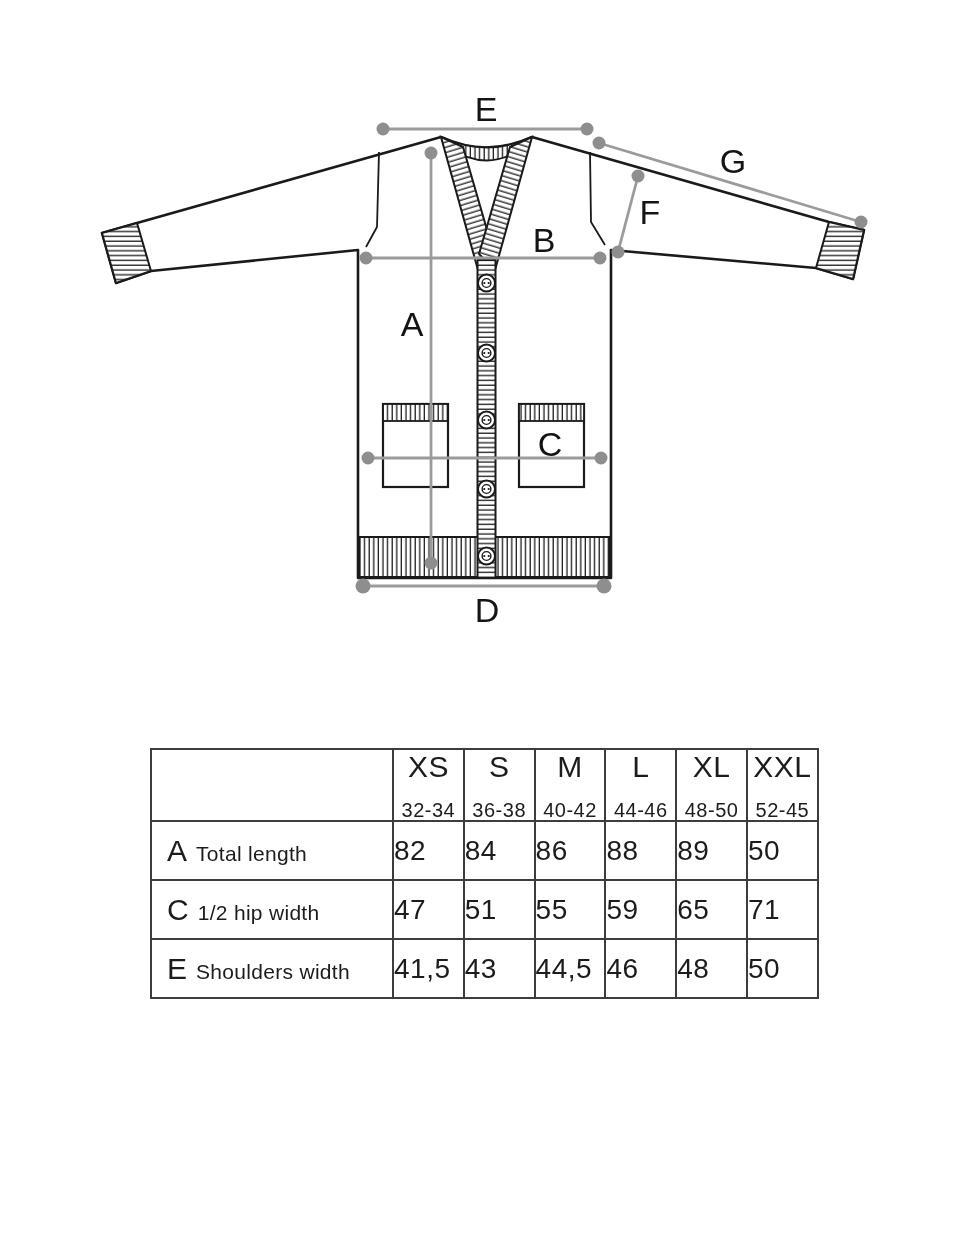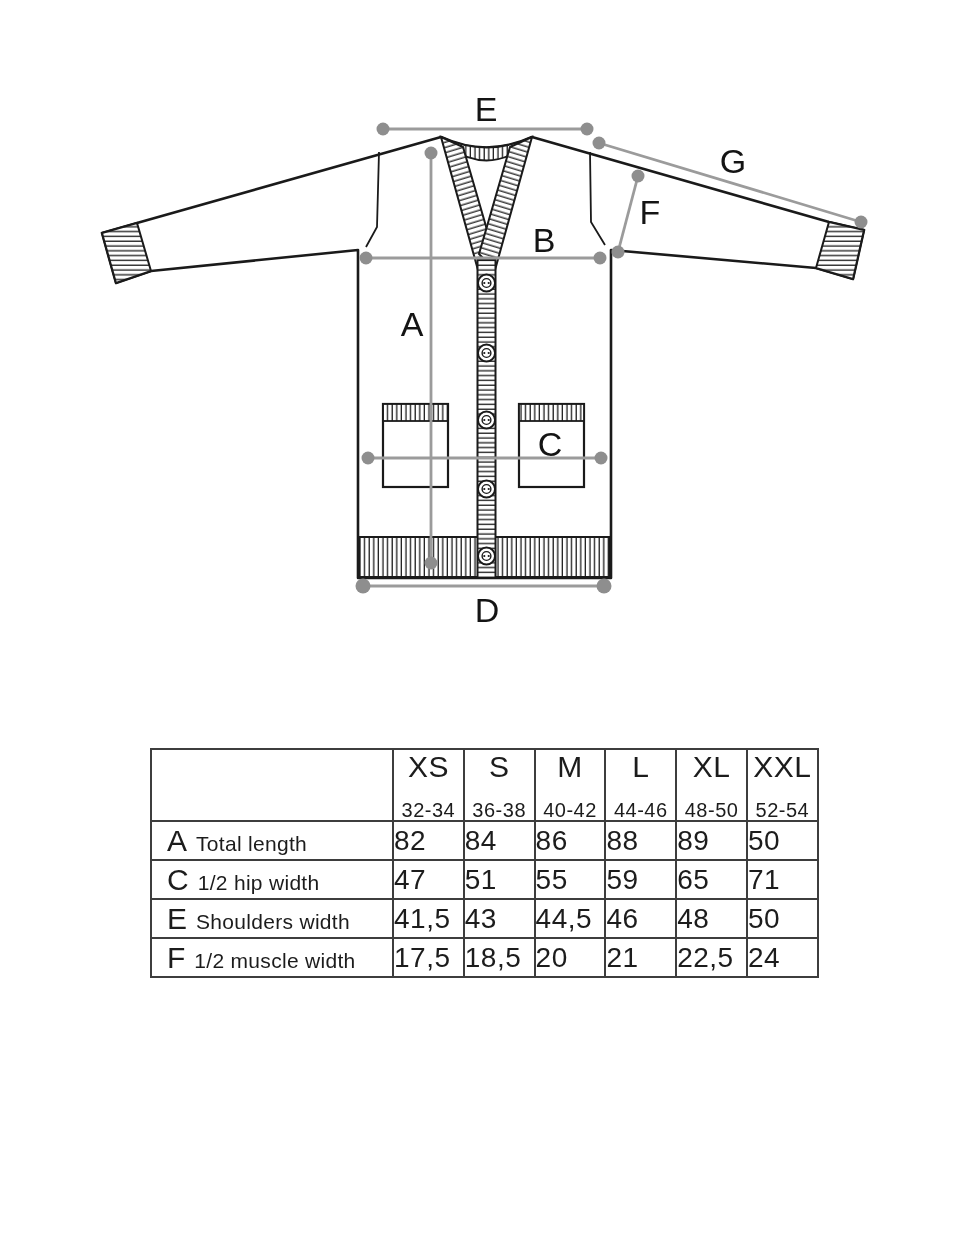--- a/index.html
+++ b/index.html
@@ -25,21 +25,21 @@
     table-layout:fixed;
     color:#1c1c1c;
   }
   .size-table th,.size-table td{
     border:2px solid #3d3d3d;
     padding:0;
     background:#ffffff;
     font-weight:400;
   }
   .size-table thead tr{height:71px;}
-  .size-table tbody tr{height:39px;}
+  .size-table tbody tr{height:59px;}
   th.size-head{text-align:center;vertical-align:middle;}
   .size-name{font-size:30px;line-height:1.1;letter-spacing:0.5px;}
   .size-range{font-size:20px;line-height:1.0;margin-top:17px;letter-spacing:0.5px;}
   td.measure{
     text-align:left;
     padding-left:15px;
     white-space:nowrap;
     vertical-align:middle;
   }
   .measure .letter{font-size:30px;margin-right:9px;}
@@ -198,21 +198,21 @@
           <th class="size-head">
             <div class="size-name">L</div>
             <div class="size-range">44-46</div>
           </th>
           <th class="size-head">
             <div class="size-name">XL</div>
             <div class="size-range">48-50</div>
           </th>
           <th class="size-head">
             <div class="size-name">XXL</div>
-            <div class="size-range">52-54</div>
+            <div class="size-range">52-45</div>
           </th>
         </tr>
     </thead>
     <tbody id="table-body">
         <tr>
           <td class="measure"><span class="letter">A</span><span class="desc">Total length</span></td>
           <td class="value">82</td>
           <td class="value">84</td>
           <td class="value">86</td>
           <td class="value">88</td>
@@ -230,25 +230,16 @@
         </tr>
         <tr>
           <td class="measure"><span class="letter">E</span><span class="desc">Shoulders width</span></td>
           <td class="value">41,5</td>
           <td class="value">43</td>
           <td class="value">44,5</td>
           <td class="value">46</td>
           <td class="value">48</td>
           <td class="value">50</td>
         </tr>
-        <tr>
-          <td class="measure"><span class="letter">F</span><span class="desc">1/2 muscle width</span></td>
-          <td class="value">17,5</td>
-          <td class="value">18,5</td>
-          <td class="value">20</td>
-          <td class="value">21</td>
-          <td class="value">22,5</td>
-          <td class="value">24</td>
-        </tr>
       </tbody>
   </table>
 
 </div>
 
 </body></html>

